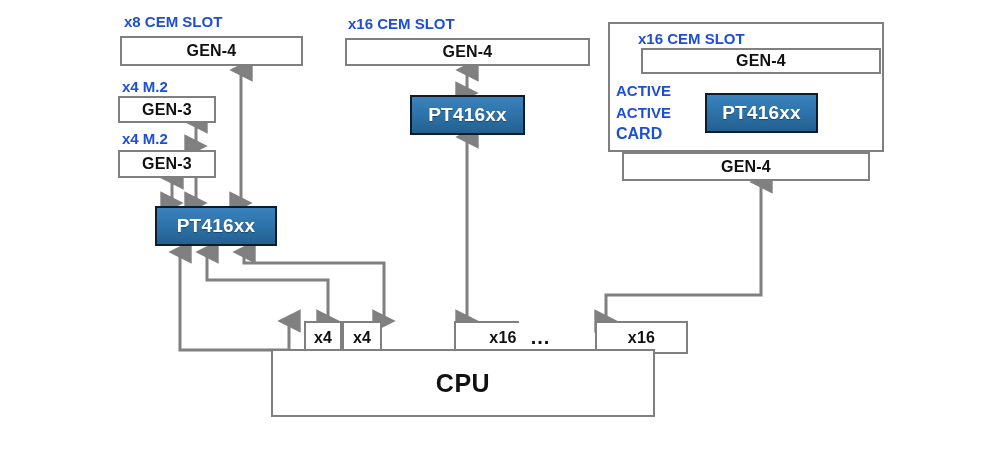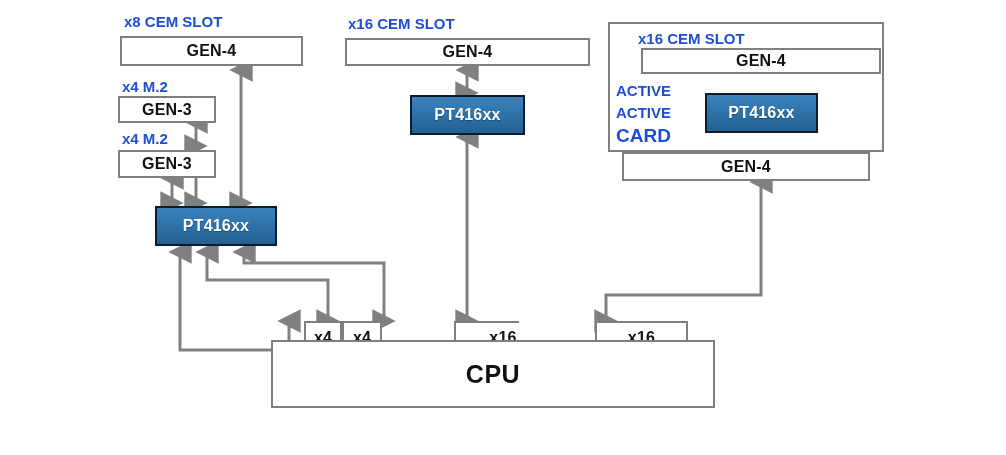--- a/index.html
+++ b/index.html
@@ -33,21 +33,21 @@
     background: #ffffff;
   }
   .box-thin {
     border: 2px solid #808080;
     background: #ffffff;
   }
   .chip {
     border: 2px solid #0d1b2a;
     background: linear-gradient(180deg, #3b82bd 0%, #2e74ab 45%, #23608f 100%);
     color: #ffffff;
-    font-size: 16px;
+    font-size: 19px;
     text-shadow: 0 1px 1px rgba(0,0,0,.35);
   }
   .label {
     position: absolute;
     font-weight: bold;
     color: #1d4ed8;
     white-space: nowrap;
   }
   .outer-card {
     position: absolute;
@@ -167,21 +167,21 @@
   <div class="outer-card" style="left:608px; top:22px; width:276px; height:130px;"></div>
 
   <div class="label" style="left:638px; top:30px; font-size:15px;">x16 CEM SLOT</div>
 
   <div class="node box-thin gen-text" style="left:641px; top:48px; width:240px; height:26px;">
     <span>GEN-4</span>
   </div>
 
   <div class="label" style="left:616px; top:82px; font-size:15px;">ACTIVE</div>
   <div class="label" style="left:616px; top:104px; font-size:15px;">ACTIVE</div>
-  <div class="label" style="left:616px; top:125px; font-size:19px;">CARD</div>
+  <div class="label" style="left:616px; top:125px; font-size:16px;">CARD</div>
 
   <div class="node chip" style="left:705px; top:93px; width:113px; height:40px;">
     <span>PT416xx</span>
   </div>
 
   <div class="node box-thin gen-text" style="left:622px; top:152px; width:248px; height:29px;">
     <span>GEN-4</span>
   </div>
 
   <div class="node box port-text" style="left:271px; top:321px; width:38px; height:33px;">
@@ -193,17 +193,17 @@
   <div class="node box port-text" style="left:421px; top:321px; width:98px; height:33px;">
     <span>x16</span>
   </div>
   <div class="node dots" style="left:519px; top:321px; width:43px; height:33px; border:none; background:#ffffff;">
     <span>...</span>
   </div>
   <div class="node box port-text" style="left:562px; top:321px; width:93px; height:33px;">
     <span>x16</span>
   </div>
 
-  <div class="node box cpu-text" style="left:271px; top:340px; width:444px; height:68px;">
+  <div class="node box cpu-text" style="left:271px; top:349px; width:384px; height:68px;">
     <span>CPU</span>
   </div>
 
 </div>
 
 </body></html>

